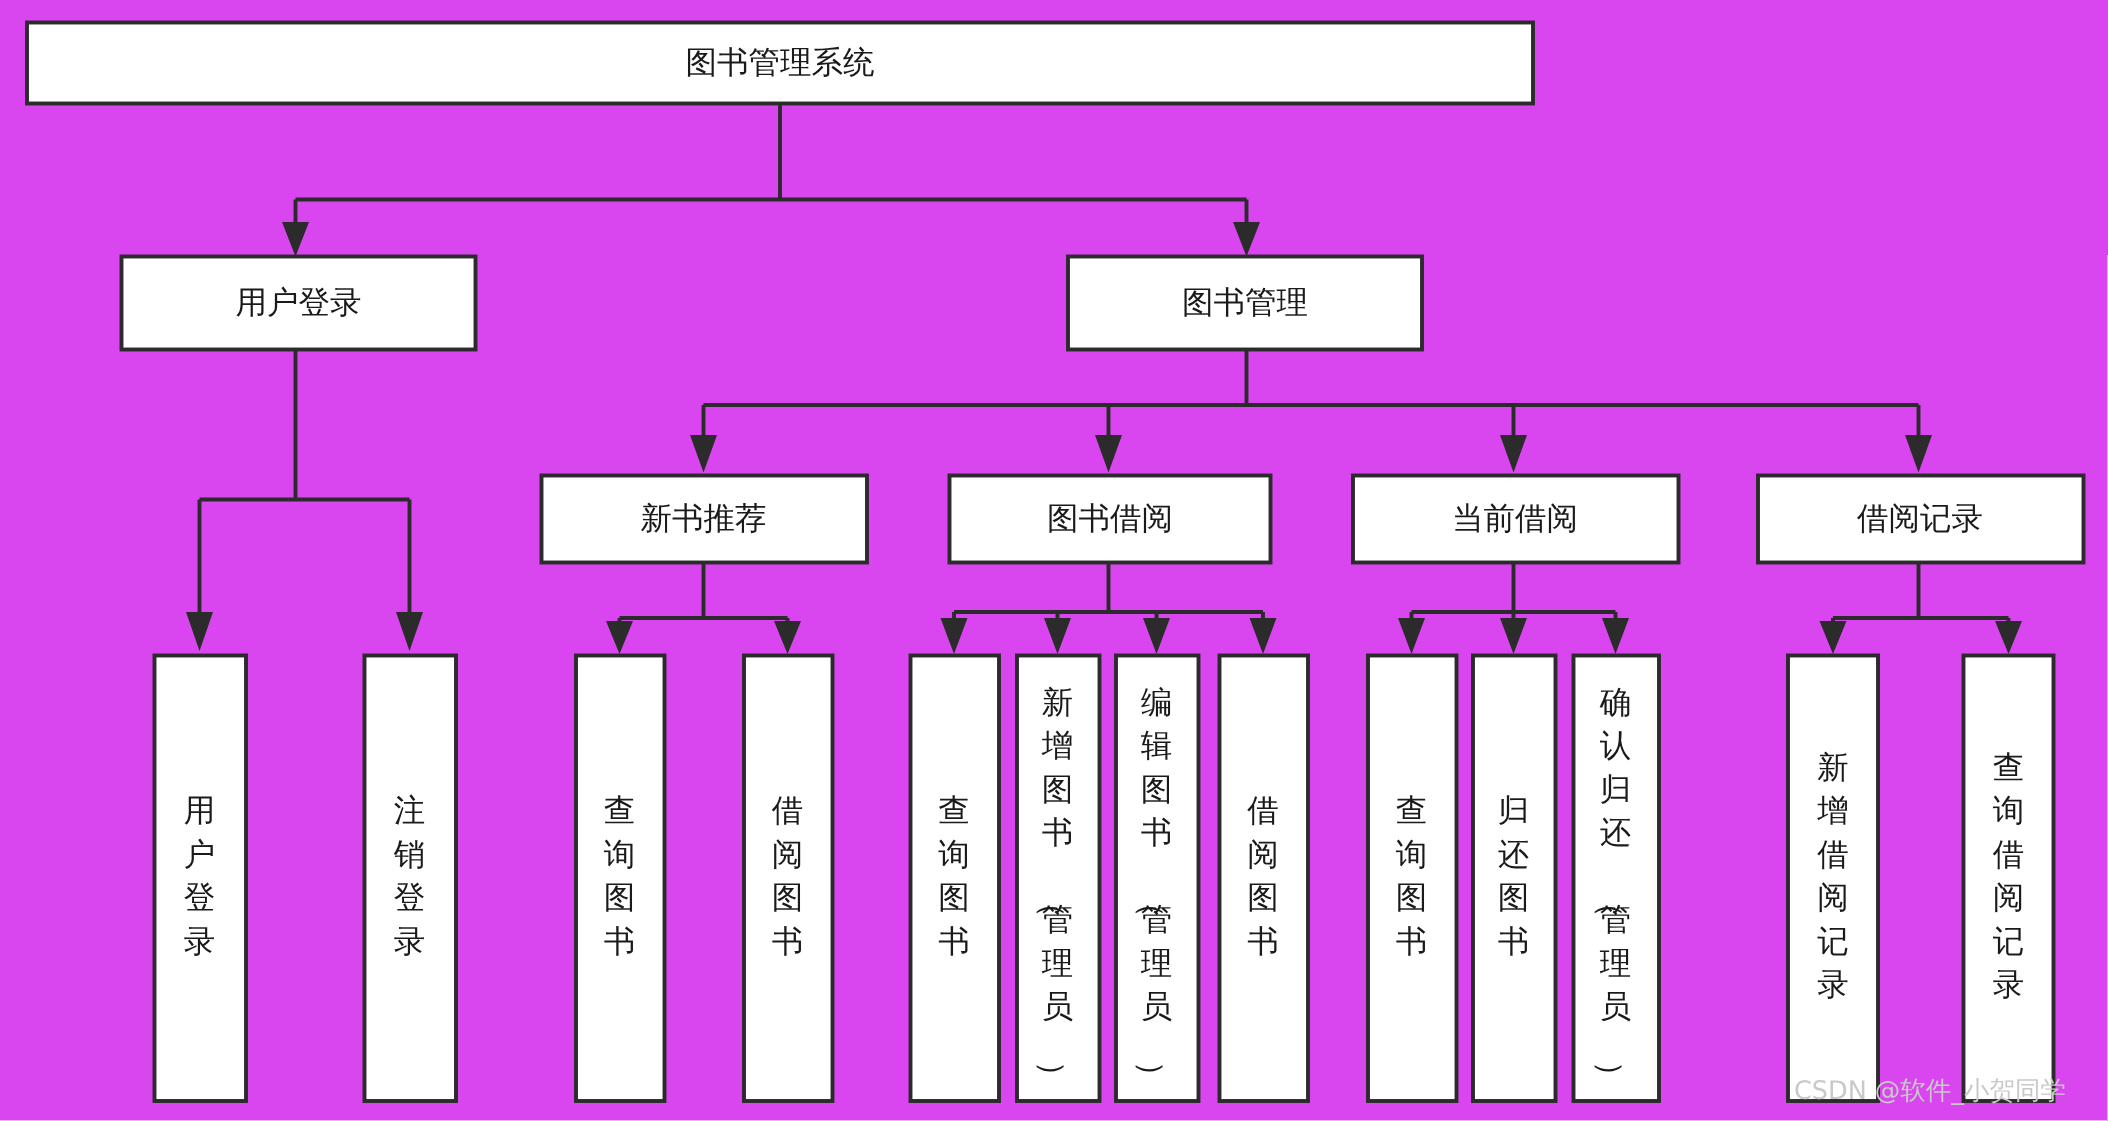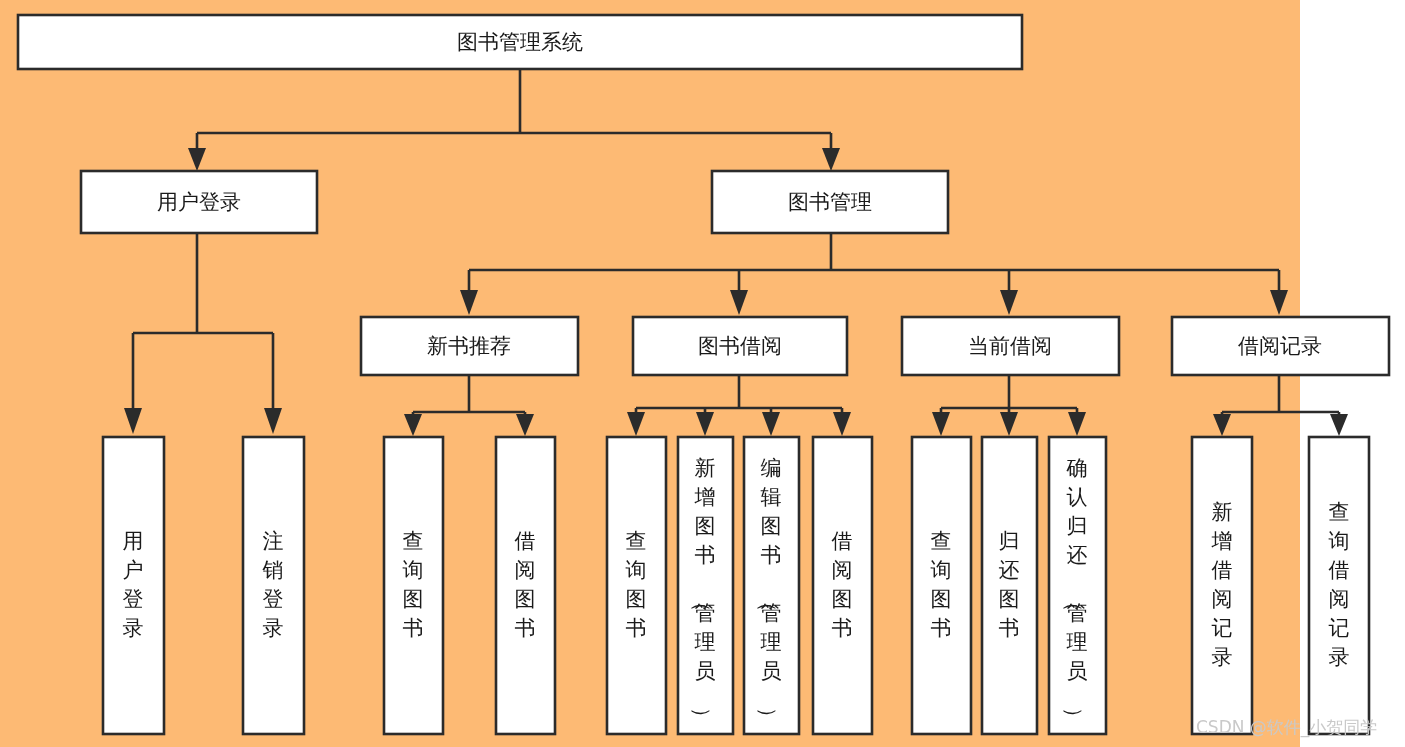--- a/index.html
+++ b/index.html
@@ -8,23 +8,23 @@
     background: #ffffff;
   }
   body {
     width: 1405px;
     height: 747px;
     overflow: hidden;
     font-family: "DejaVu Sans", "Liberation Sans", sans-serif;
   }
   #diagram-root {
     position: relative;
-    width: 1300px;
+    width: 1405px;
     height: 747px;
-    background: #fdba74;
+    background: #d946ef;
   }
   svg#flow-svg {
     position: absolute;
     top: 0;
     left: 0;
     width: 1405px;
     height: 747px;
     display: block;
   }
   .node-rect {

